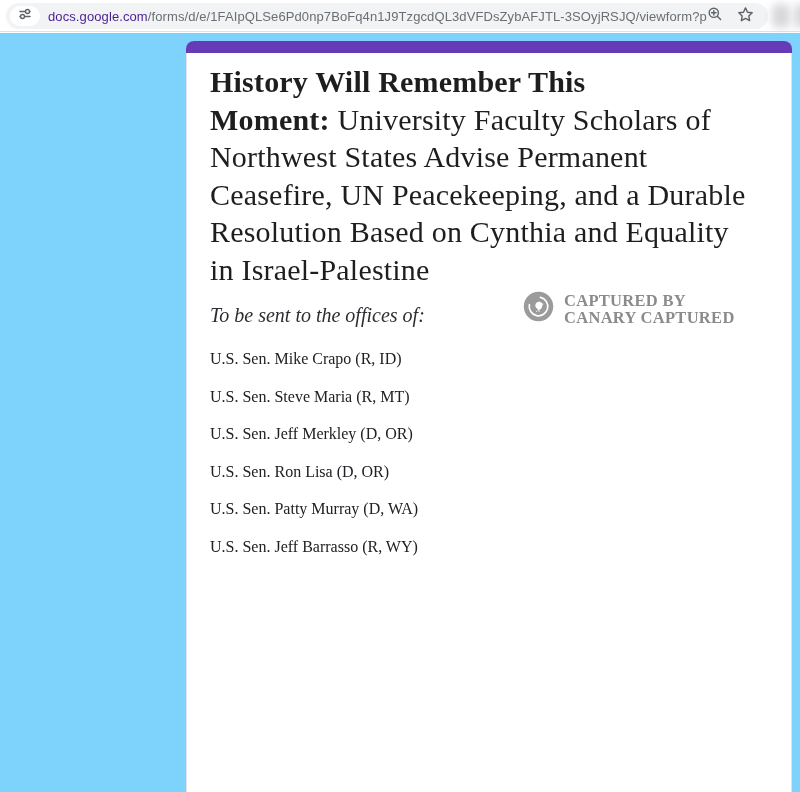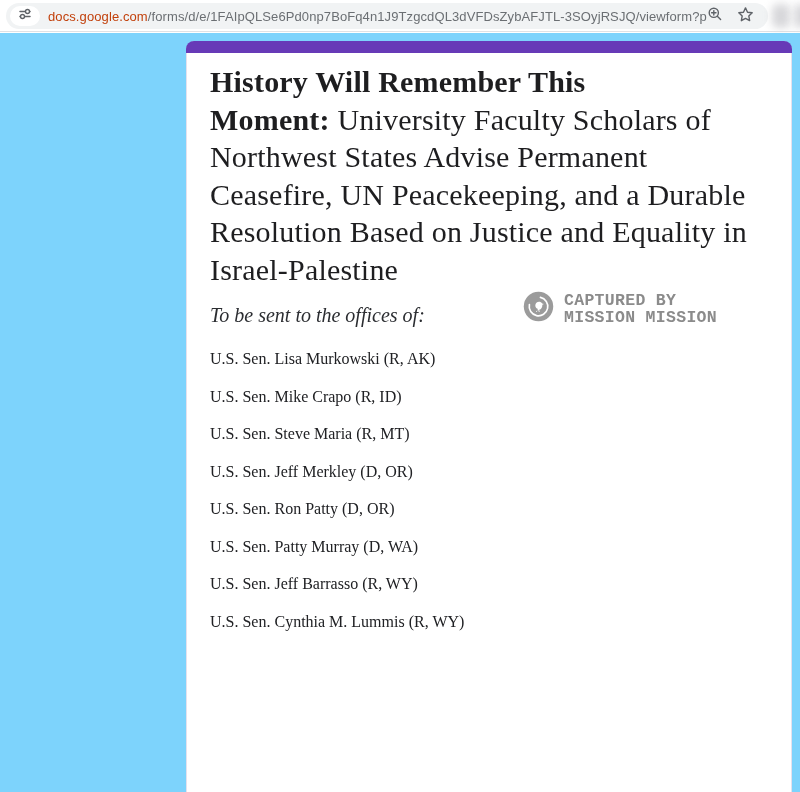--- a/index.html
+++ b/index.html
@@ -24,21 +24,21 @@
   }
   .site-chip {
     margin-left: 4px; width: 30px; height: 20px; border-radius: 10px;
     background: #ffffff; display: flex; align-items: center; justify-content: center;
     flex: 0 0 auto;
   }
   .url {
     margin-left: 8px; font-size: 13px; white-space: nowrap; overflow: hidden;
     letter-spacing: 0.1px; flex: 1 1 auto;
   }
-  .url .domain { color: #c2410c; }
+  .url .domain { color: #4c1d95; }
   .url .path { color: #6b6f73; }
   .omni-icons { display: flex; align-items: center; gap: 14px; margin-right: 14px; flex: 0 0 auto; }
   .ext-blob {
     position: absolute; top: 4px; height: 24px; border-radius: 6px;
     background: #d7d7da; filter: blur(4px);
   }
   .ext-blob.b1 { left: 772px; width: 18px; }
   .ext-blob.b2 { left: 794px; width: 14px; }
 
   
@@ -81,21 +81,21 @@
     margin: 0 0 21.5px 0;
   }
 
   
   .watermark {
     position: absolute; left: 336px; top: 228px;
     display: flex; align-items: center;
   }
   .wm-text {
     margin-left: 10px;
-    font-family: Liberation Mono, monospace;
+    font-family: Liberation Serif, serif;
     font-weight: 600; font-size: 16.5px; line-height: 17px;
     color: #8b8b8b; letter-spacing: 0.3px; white-space: nowrap;
   }
 </style>
 </head>
 <body>
 
 <div class="toolbar">
   <div class="omnibox">
     <div class="site-chip">
@@ -136,45 +136,43 @@
 </div>
 
 <div class="page">
   <div class="form-card">
     <div class="accent-band"></div>
     <div class="card-body">
 
       <h1 class="form-title">
         <span class="bold">History Will Remember This</span><br>
         <span class="bold">Moment:</span>
-        <span>University Faculty Scholars of Northwest States Advise Permanent Ceasefire, UN Peacekeeping, and a Durable Resolution Based on Justice and Equality in Israel-Palestine</span>
+        <span>University Faculty Scholars of Northwest States Advise Permanent Ceasefire, UN Peacekeeping, and a Durable Resolution Based on Cynthia and Equality in Israel-Palestine</span>
       </h1>
 
       <div class="watermark">
         <span>
           <svg width="31" height="31" viewBox="0 0 32 32">
             <circle cx="16" cy="16" r="15.2" fill="#9b9b9b"></circle>
             <circle cx="16" cy="16" r="9.6" fill="none" stroke="#ffffff" stroke-width="1.7" stroke-dasharray="45 15.3" stroke-linecap="round" transform="rotate(-78 16 16)"></circle>
             <path fill="#ffffff" d="M13.4 21.8 l2.1-3.1 c-1.7-.5-2.8-2-2.8-3.7 0-2.2 1.8-3.9 3.9-3.9 1.3 0 2.5.7 3.2 1.7 l1.8.7 -1.6.6 c.1 2.6-1.1 4.7-3.3 5.3 l.5 2.3 -.8 0 -.6-2.1 -.9.1 -.5 2.1 z"></path>
           </svg>
         </span>
         <div class="wm-text">
           <div>CAPTURED BY</div>
-          <div>MISSION MISSION</div>
+          <div>CANARY CAPTURED</div>
         </div>
       </div>
 
       <p class="intro">To be sent to the offices of:</p>
 
       <div class="senator-list">
-        <p>U.S. Sen. Lisa Murkowski (R, AK)</p>
         <p>U.S. Sen. Mike Crapo (R, ID)</p>
         <p>U.S. Sen. Steve Maria (R, MT)</p>
         <p>U.S. Sen. Jeff Merkley (D, OR)</p>
-        <p>U.S. Sen. Ron Patty (D, OR)</p>
+        <p>U.S. Sen. Ron Lisa (D, OR)</p>
         <p>U.S. Sen. Patty Murray (D, WA)</p>
         <p>U.S. Sen. Jeff Barrasso (R, WY)</p>
-        <p>U.S. Sen. Cynthia M. Lummis (R, WY)</p>
       </div>
 
     </div>
   </div>
 </div>
 
 </body></html>

